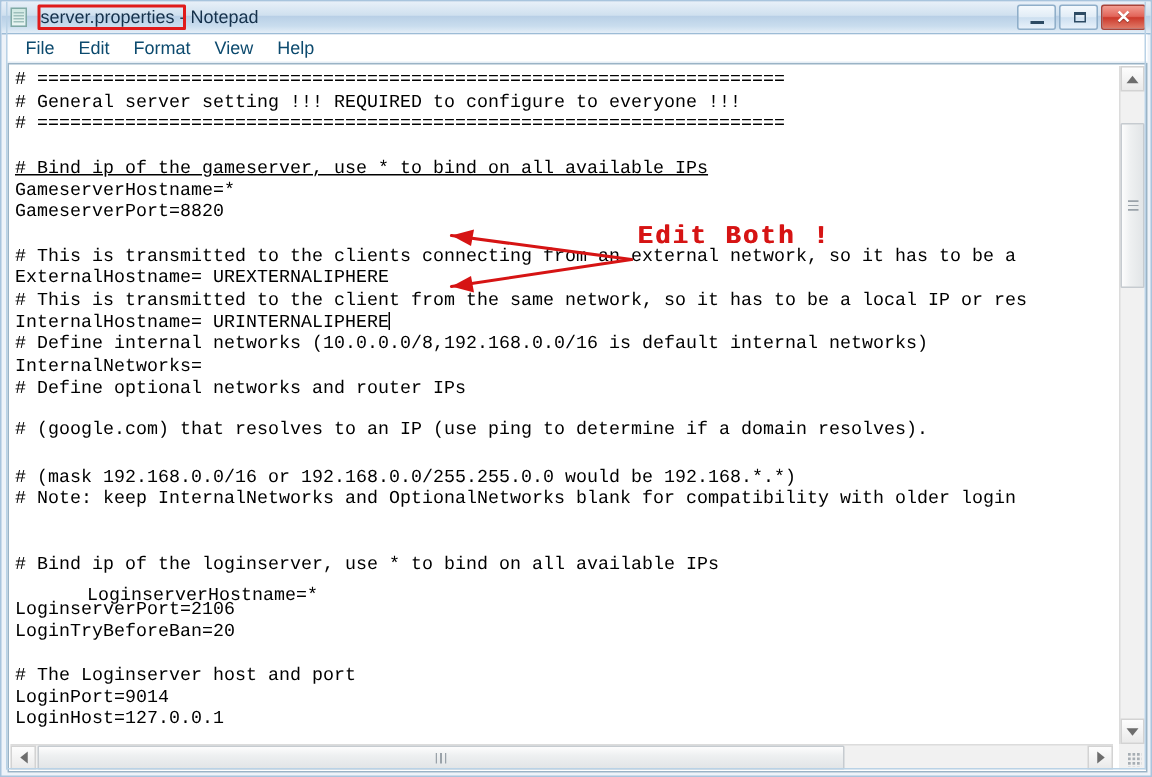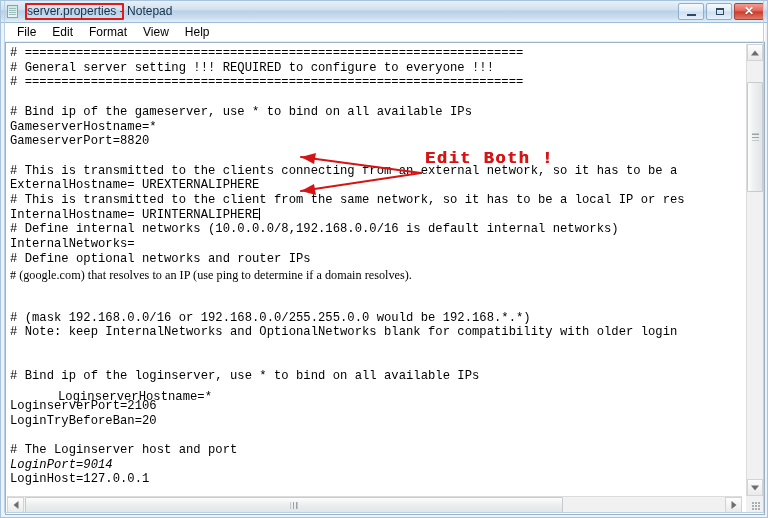--- a/index.html
+++ b/index.html
@@ -148,21 +148,21 @@
     height: 19px;
     background: #ffffff;
     border-bottom: 1px solid #e6eef5;
     display: flex;
     align-items: center;
     padding-left: 4px;
     box-sizing: border-box;
   }
   .menuitem {
     font-size: 12px;
-    color: #000000;
+    color: #0c4a6e;
     padding: 1px 8px;
     font-family: "Liberation Sans", sans-serif;
     white-space: nowrap;
     cursor: default;
   }
 
   
   .client {
     position: absolute;
     left: 4px; top: 41px;
@@ -356,42 +356,42 @@
     <div class="menuitem">Help</div>
   </div>
 
   <div class="client">
 
     <div class="textarea" id="textarea">
         <div class="textline" style="top: 2px;"># ====================================================================</div>
         <div class="textline" style="top: 16.7px;"># General server setting !!! REQUIRED to configure to everyone !!!</div>
         <div class="textline" style="top: 31.4px;"># ====================================================================</div>
         <div class="textline" style="top: 46.1px;"></div>
-        <div class="textline" style="top: 60.8px;"># Bind ip of the gameserver, use * to bind on all available IPs</div>
+        <div class="textline" style="top: 60.8px; text-decoration: underline;"># Bind ip of the gameserver, use * to bind on all available IPs</div>
         <div class="textline" style="top: 75.5px;">GameserverHostname=*</div>
         <div class="textline" style="top: 90.2px;">GameserverPort=8820</div>
         <div class="textline" style="top: 104.9px;"></div>
         <div class="textline" style="top: 119.6px;"># This is transmitted to the clients connecting from an external network, so it has to be a</div>
         <div class="textline" style="top: 134.3px;">ExternalHostname= UREXTERNALIPHERE</div>
         <div class="textline" style="top: 149px;"># This is transmitted to the client from the same network, so it has to be a local IP or res</div>
         <div class="textline" style="top: 163.7px;">InternalHostname= URINTERNALIPHERE<span class="caret"></span></div>
         <div class="textline" style="top: 178.4px;"># Define internal networks (10.0.0.0/8,192.168.0.0/16 is default internal networks)</div>
         <div class="textline" style="top: 193.1px;">InternalNetworks=</div>
         <div class="textline" style="top: 207.8px; text-align: center;"># Define optional networks and router IPs</div>
-        <div class="textline" style="top: 224px; font-family: Liberation Serif, serif;"># (google.com) that resolves to an IP (use ping to determine if a domain resolves).</div>
+        <div class="textline" style="top: 235px;"># (google.com) that resolves to an IP (use ping to determine if a domain resolves).</div>
         <div class="textline" style="top: 266.6px;"># (mask 192.168.0.0/16 or 192.168.0.0/255.255.0.0 would be 192.168.*.*)</div>
         <div class="textline" style="top: 281.3px;"># Note: keep InternalNetworks and OptionalNetworks blank for compatibility with older login</div>
         <div class="textline" style="top: 310.7px;"></div>
         <div class="textline" style="top: 325.4px;"># Bind ip of the loginserver, use * to bind on all available IPs</div>
         <div class="textline" style="top: 346px; margin-left: 48px;">LoginserverHostname=*</div>
         <div class="textline" style="top: 354.8px;">LoginserverPort=2106</div>
         <div class="textline" style="top: 369.5px;">LoginTryBeforeBan=20</div>
         <div class="textline" style="top: 384.2px;"></div>
         <div class="textline" style="top: 398.9px;"># The Loginserver host and port</div>
-        <div class="textline" style="top: 413.6px; font-style: italic;">LoginPort=9014</div>
+        <div class="textline" style="top: 413.6px;">LoginPort=9014</div>
         <div class="textline" style="top: 428.3px;">LoginHost=127.0.0.1</div>
         <div class="textline" style="top: 443px;"></div>
       </div>
 
     <div class="vscroll">
       <div class="arrow-up">
         <span class="tri tri-up"></span>
       </div>
       <div class="vthumb">
         <span class="grip"></span>

